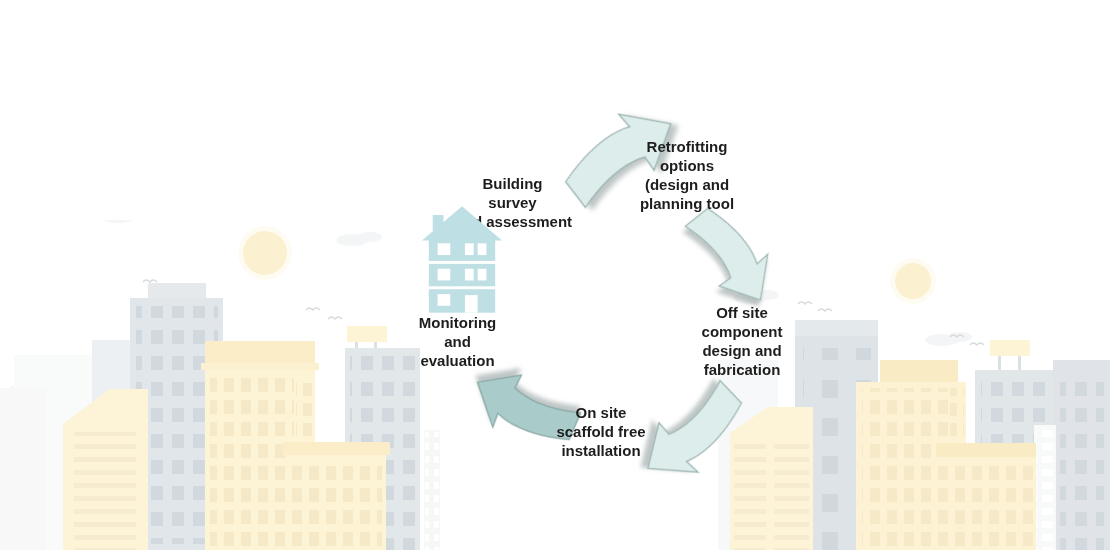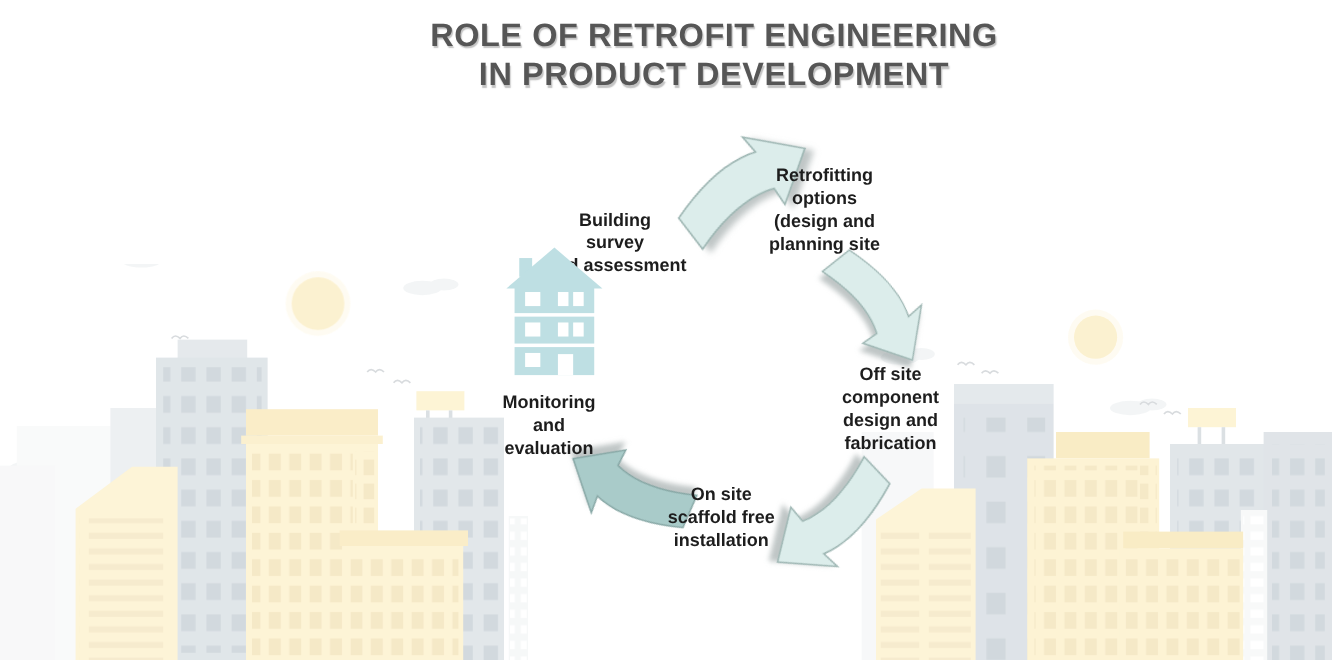--- a/index.html
+++ b/index.html
@@ -26,38 +26,34 @@
   .arrow-light{fill:#dcedeb;stroke:#9fb7b4;stroke-width:1.4;}
   .arrow-dark{fill:#a9cbc9;stroke:#87a7a5;stroke-width:1.4;}
   .step-label{
     position:absolute;z-index:4;text-align:center;white-space:pre-line;
     font-size:15px;font-weight:bold;color:#1d1d1d;line-height:19px;
   }
   .step-1{left:430px;top:146px;width:165px;margin-top:28px;}
   .step-2{left:607px;top:137px;width:160px;}
   .step-3{left:663px;top:303px;width:158px;}
   .step-4{left:521px;top:403px;width:160px;}
-  .step-5{left:385px;top:313px;width:145px;margin-top:13px;}
+  .step-5{left:385px;top:313px;width:145px;}
   .center-building{position:absolute;left:421px;top:203px;width:82px;height:110px;z-index:4;}
   
   .site-url{
     position:absolute;left:56px;top:517px;z-index:5;
     font-size:20px;font-weight:bold;color:#8f9296;letter-spacing:0.4px;
   }
 </style>
 </head>
 <body>
 
 <div class="canvas">
 
 
-  <div class="title">
-    <div>ROLE OF RETROFIT ENGINEERING</div>
-    <div>IN PRODUCT DEVELOPMENT</div>
-  </div>
 
   <svg class="skyline" viewBox="0 0 1110 330">
     <defs>
       <pattern id="pYellow" width="17" height="22" patternUnits="userSpaceOnUse">
         <rect x="3" y="4" width="10" height="14" fill="#ecd494"></rect>
       </pattern>
       <pattern id="pYellowSm" width="15" height="20" patternUnits="userSpaceOnUse">
         <rect x="3" y="3" width="9" height="13" fill="#ecd494"></rect>
       </pattern>
       <pattern id="pGray" width="21" height="26" patternUnits="userSpaceOnUse">
@@ -176,21 +172,21 @@
       <use href="#blockArrow" class="arrow-dark" filter="url(#ash)" transform="translate(554,462) rotate(-146) scale(0.9)"></use>
     </g>
   </svg>
 
   <div class="step-label step-1">Building
 survey
 And assessment</div>
   <div class="step-label step-2">Retrofitting
 options
 (design and
-planning site</div>
+planning tool</div>
   <div class="step-label step-3">Off site
 component
 design and
 fabrication</div>
   <div class="step-label step-4">On site
 scaffold free
 installation</div>
   <div class="step-label step-5">Monitoring
 and
 evaluation</div>

